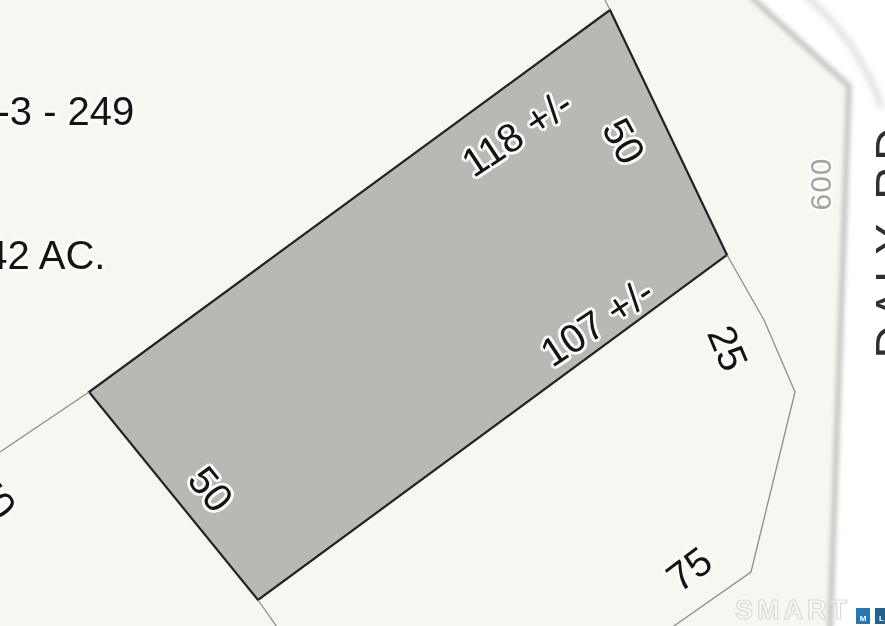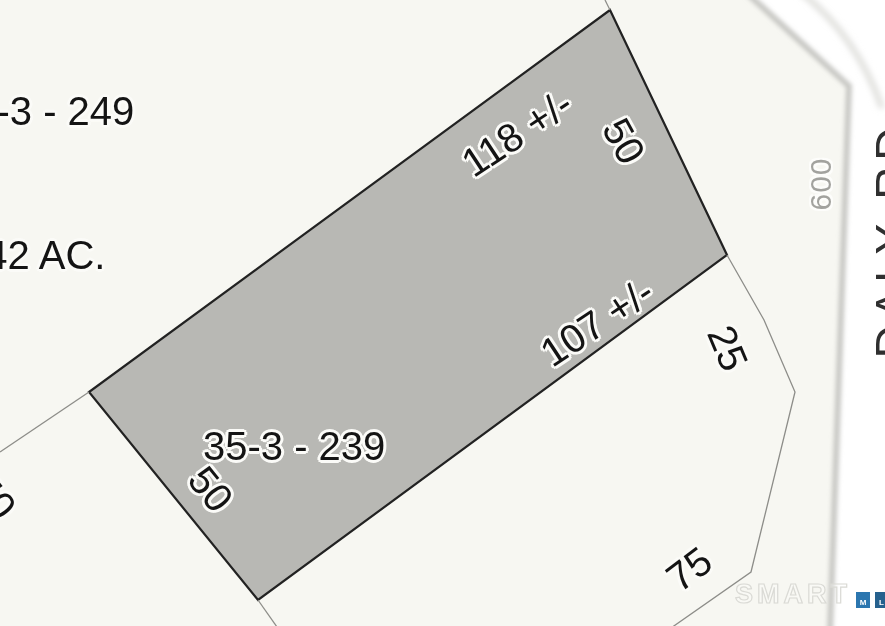--- a/index.html
+++ b/index.html
@@ -23,20 +23,21 @@
     color:#2f2f2f;font-size:46px;letter-spacing:6px;
     text-shadow:-2px -2px 0 #ffffff, -2px 2px 0 #ffffff, 2px -2px 0 #ffffff, 2px 2px 0 #ffffff;
   }
   
   #watermark{position:absolute;left:735px;top:581px;display:flex;align-items:flex-end;gap:5px;}
   #wm-brand{
     font-size:27px;letter-spacing:4px;font-weight:bold;
     color:rgba(255,255,255,0.25);
     -webkit-text-stroke:1.2px #dadad5;
     line-height:27px;
+    margin-top:16px;
   }
   .wm-sq{
     display:flex;align-items:flex-end;justify-content:center;
     color:#fff;font-size:8px;font-weight:bold;line-height:10px;
   }
   #wm-sq-m{width:14px;height:16px;background:#2b76af;}
   #wm-sq-l{width:13px;height:16px;background:#26618e;}
 </style>
 </head>
 <body>
@@ -65,21 +66,20 @@
     <polyline points="258,600 277,627" fill="none" stroke="#8d8d89" stroke-width="1.3"></polyline>
     <polyline points="727,255 764,320 795,392 751,572 671,628" fill="none" stroke="#8d8d89" stroke-width="1.3"></polyline>
   </svg>
 
   <div class="lbl" style="left:-48px;top:-9px;">
     <div>35-3 - 249</div>
     <div>0.42 AC.</div>
   </div>
 
   <div class="lbl" style="left:203px;top:321px;line-height:50px;">
-    <div>35-3 - 239</div>
   </div>
 
   <div class="lbl center-lbl" style="left:418px;top:509px;width:220px;line-height:54px;">
     <div>35-3</div>
     
   </div>
 
   <div class="lbl" style="left:-26px;top:585px;">
     
   </div>

